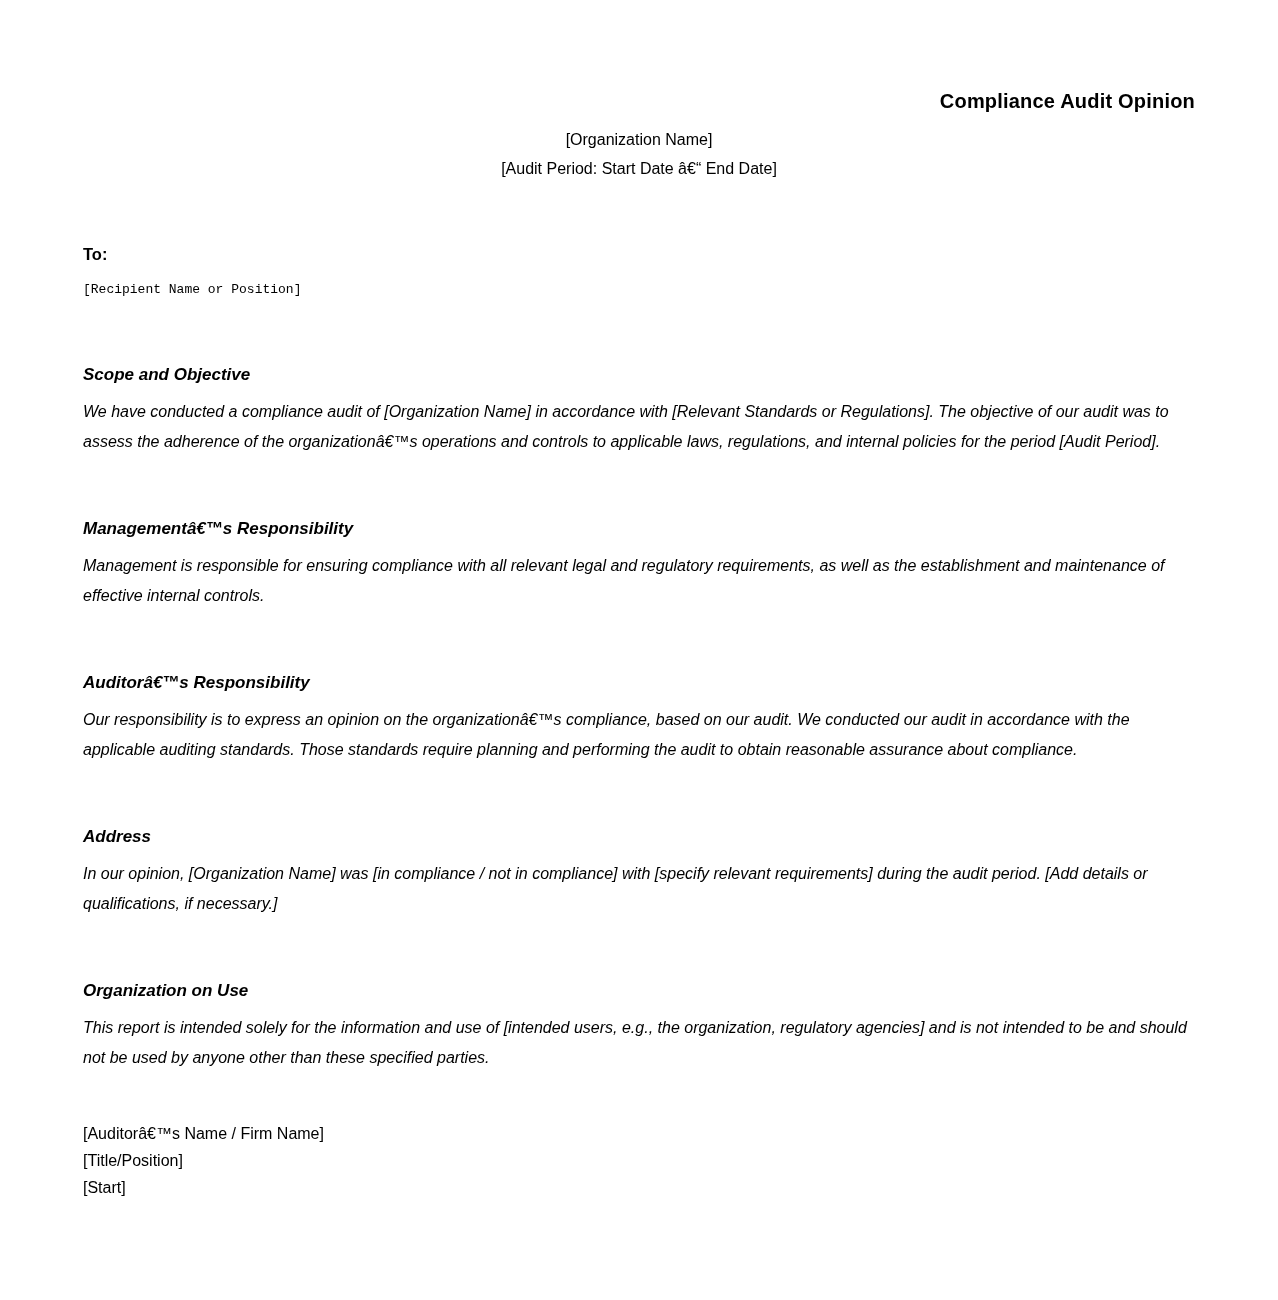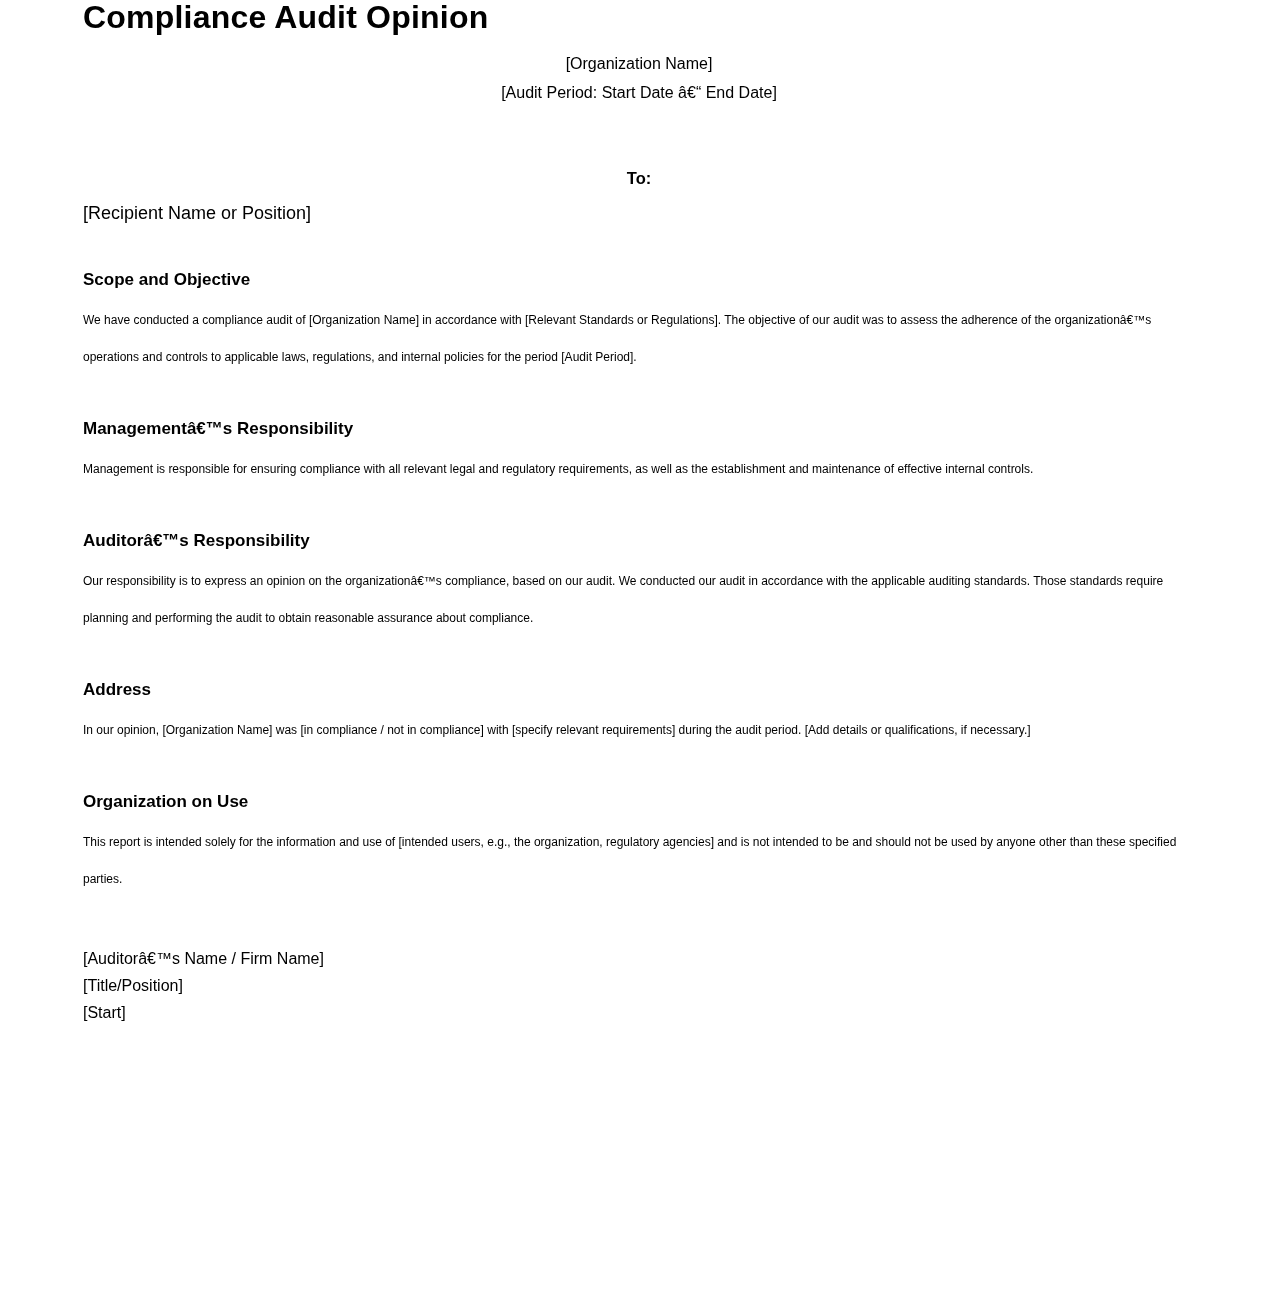--- a/index.html
+++ b/index.html
@@ -13,61 +13,63 @@
     position: relative;
     width: 1278px;
     height: 1300px;
     box-sizing: border-box;
     padding: 0 83px;
     background: #ffffff;
     overflow: hidden;
   }
   .doc-title {
     margin: 0;
-    font-size: 32px;
+    padding-top: 90px;
+    font-size: 20px;
     font-weight: bold;
     line-height: 1.12;
-    text-align: left;
+    text-align: right;
     letter-spacing: 0.2px;
   }
   .doc-subtitle {
     margin: 13px 0 0 0;
     font-size: 16px;
     line-height: 29px;
     text-align: center;
     font-weight: normal;
   }
   .to-block {
     margin-top: 61px;
   }
   .to-heading {
     margin: 0;
     font-size: 16.5px;
     font-weight: bold;
     line-height: 20px;
-    text-align: center;
   }
   .to-lines {
     margin: 12px 0 0 0;
-    font-size: 18px;
+    font-size: 13px;
     line-height: 27px;
+    font-family: Liberation Mono, monospace;
   }
   .section {
-    margin-top: 41px;
+    margin-top: 60px;
+    font-style: italic;
   }
   .section-heading {
     margin: 0;
     font-size: 17px;
     font-weight: bold;
     line-height: 24px;
   }
   .section-body {
     margin: 10px 0 0 0;
-    font-size: 12px;
-    line-height: 37px;
+    font-size: 16px;
+    line-height: 30px;
     max-width: 1112px;
   }
   .signed-line {
     margin: 69px 0 0 0;
     font-size: 16px;
     line-height: 27px;
   }
   .signature-block {
     margin: 47px 0 0 0;
     font-size: 16px;

